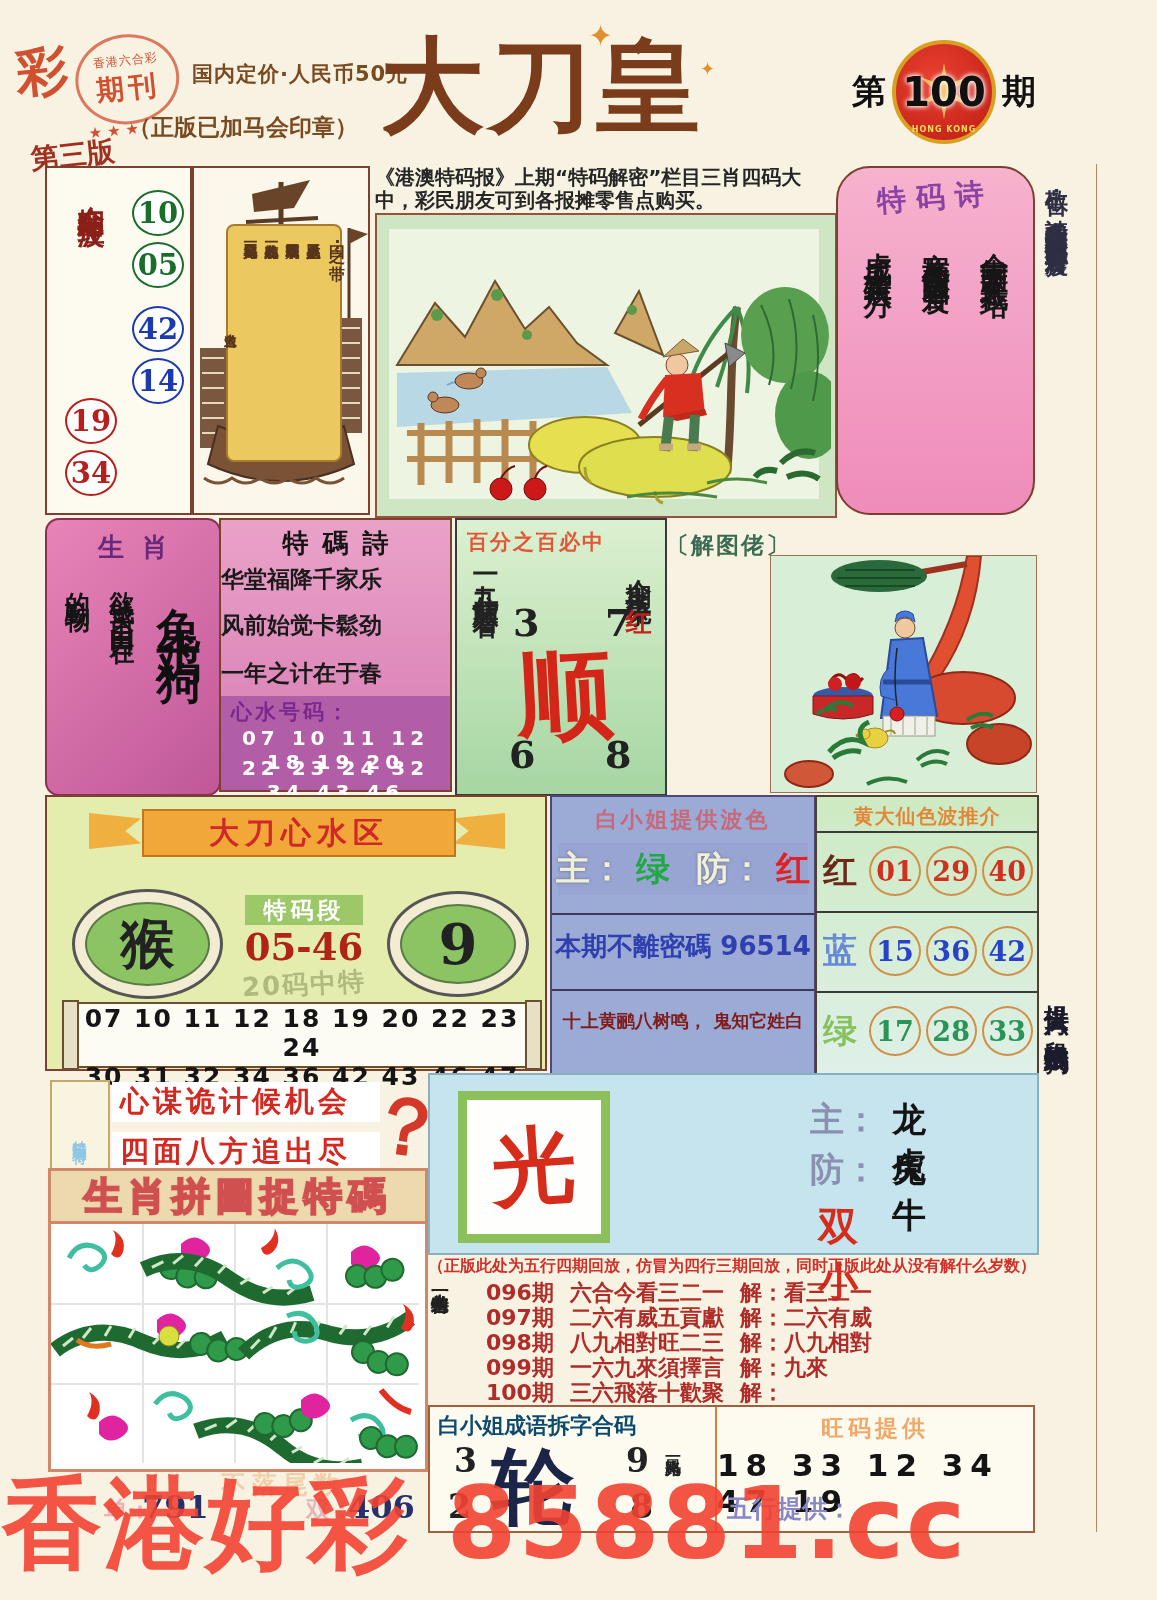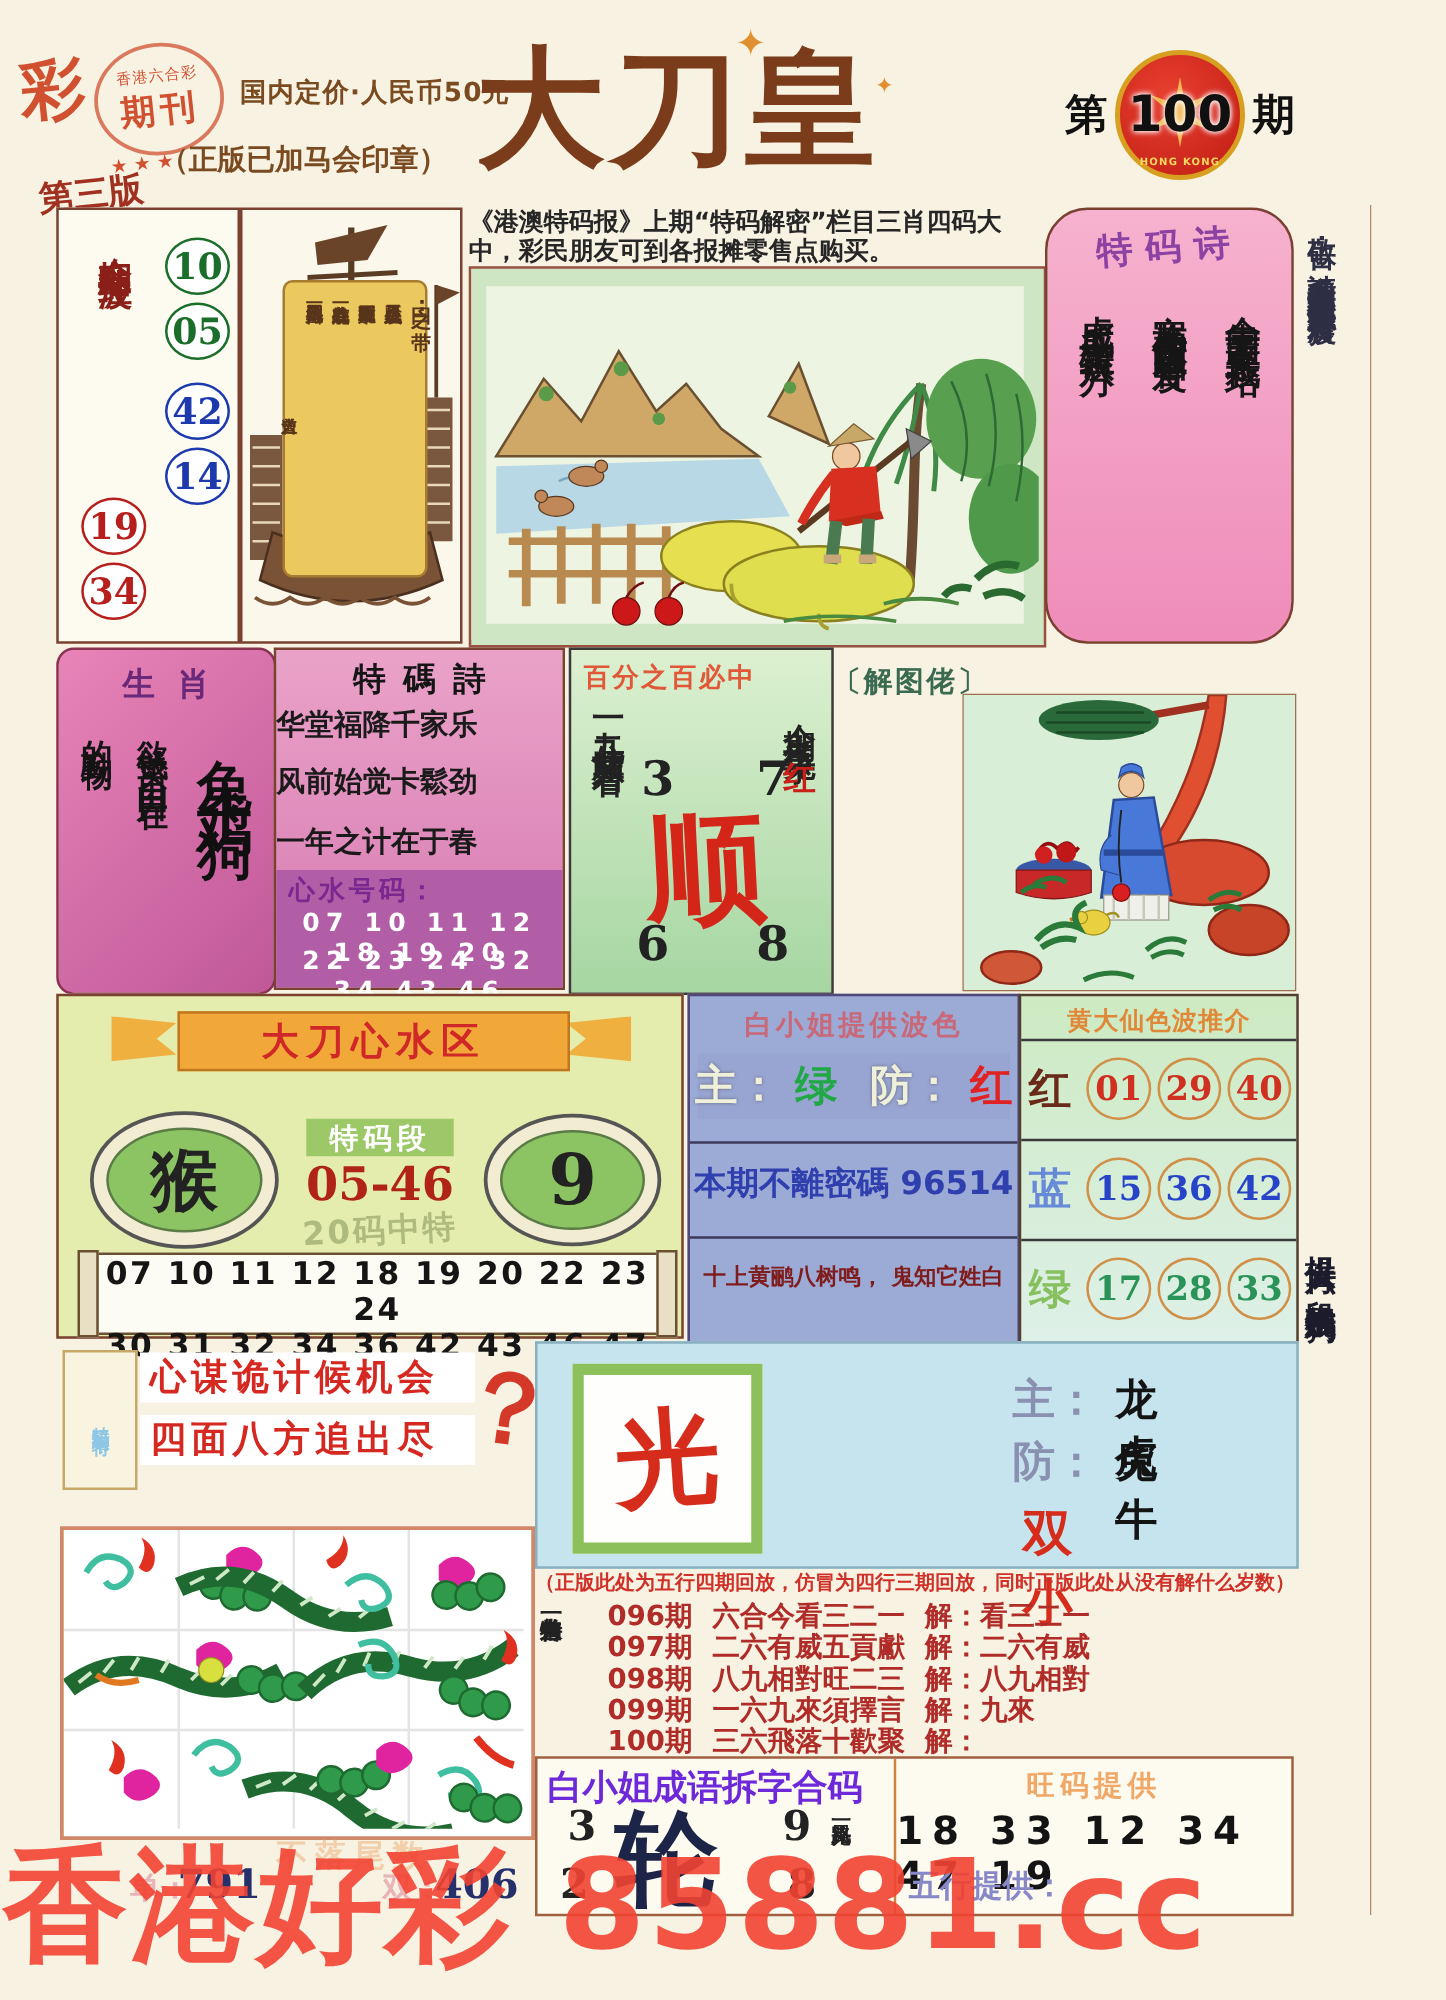--- a/index.html
+++ b/index.html
@@ -176,21 +176,21 @@
 
   .warn{left:428px;top:1256px;width:610px;font-size:16px;font-weight:bold;color:#d03028;}
 
   .hist{left:428px;top:1278px;width:607px;height:124px;}
   .hist-side{position:absolute;left:0;top:2px;height:120px;writing-mode:vertical-rl;text-orientation:upright;
              font-size:18px;font-weight:bold;color:#222;}
   .hist-row{position:absolute;left:58px;display:flex;gap:16px;font-size:22px;font-weight:bold;color:#b02c28;}
 
   .botbar{left:428px;top:1405px;width:607px;height:128px;border:2px solid #a06040;background:#fdfbf0;display:flex;box-sizing:border-box;}
   .cell-l{position:relative;width:285px;border-right:2px solid #d08040;}
-  .cy-title{position:absolute;top:4px;left:8px;font-size:28px;font-weight:bold;color:#6d28d9;}
+  .cy-title{position:absolute;top:4px;left:8px;font-size:22px;font-weight:bold;color:#0c4a6e;}
   .cy-n{position:absolute;font-size:33px;font-weight:bold;font-family:"DejaVu Serif",serif;}
   .cy-big{position:absolute;left:62px;top:26px;font-size:82px;font-weight:bold;color:#1c2448;font-family:"DejaVu Serif",serif;}
   .cy-side{position:absolute;right:32px;top:40px;writing-mode:vertical-rl;text-orientation:upright;
            font-size:16px;font-weight:bold;color:#222;}
   .cell-r{position:relative;flex:1;}
   .wm-title{position:absolute;top:6px;left:0;right:0;text-align:center;font-size:23px;font-weight:bold;color:#f0a868;letter-spacing:4px;}
   .wm-nums{position:absolute;top:40px;left:0;right:0;text-align:left;font-size:31px;font-weight:bold;letter-spacing:7px;color:#141414;}
   .wx{position:absolute;bottom:6px;left:10px;display:flex;align-items:center;gap:8px;}
   .wx .wxl{font-size:25px;font-weight:bold;color:#8888c8;}
   .wx .wxv{font-size:40px;font-weight:bold;color:#141414;letter-spacing:34px;}
@@ -457,20 +457,21 @@
       <span class="ring ngreen">33</span>
     </div>
   </div>
 
   <div class="abs sidebox">
     <div>特码三句中特</div>
   </div>
   <div class="abs redline" style="top:1132px;">四面八方追出尽</div>
   <div class="abs redline" style="top:1082px;">心谋诡计候机会</div>
   <div class="abs qmark">？</div>
+  <div class="abs pz-banner">生肖拼圖捉特碼</div>
 
   <div class="abs pz">
     <svg width="368" height="239" viewBox="0 0 368 239">
       <defs>
         <g id="scales">
             <circle cx="0" cy="0" r="11" fill="#2f9a4a" stroke="#1f6a30" stroke-width="2"></circle>
           <circle cx="18" cy="4" r="11" fill="#2f9a4a" stroke="#1f6a30" stroke-width="2"></circle>
           <circle cx="36" cy="0" r="11" fill="#2f9a4a" stroke="#1f6a30" stroke-width="2"></circle>
           </g>
         <g id="swirl">

